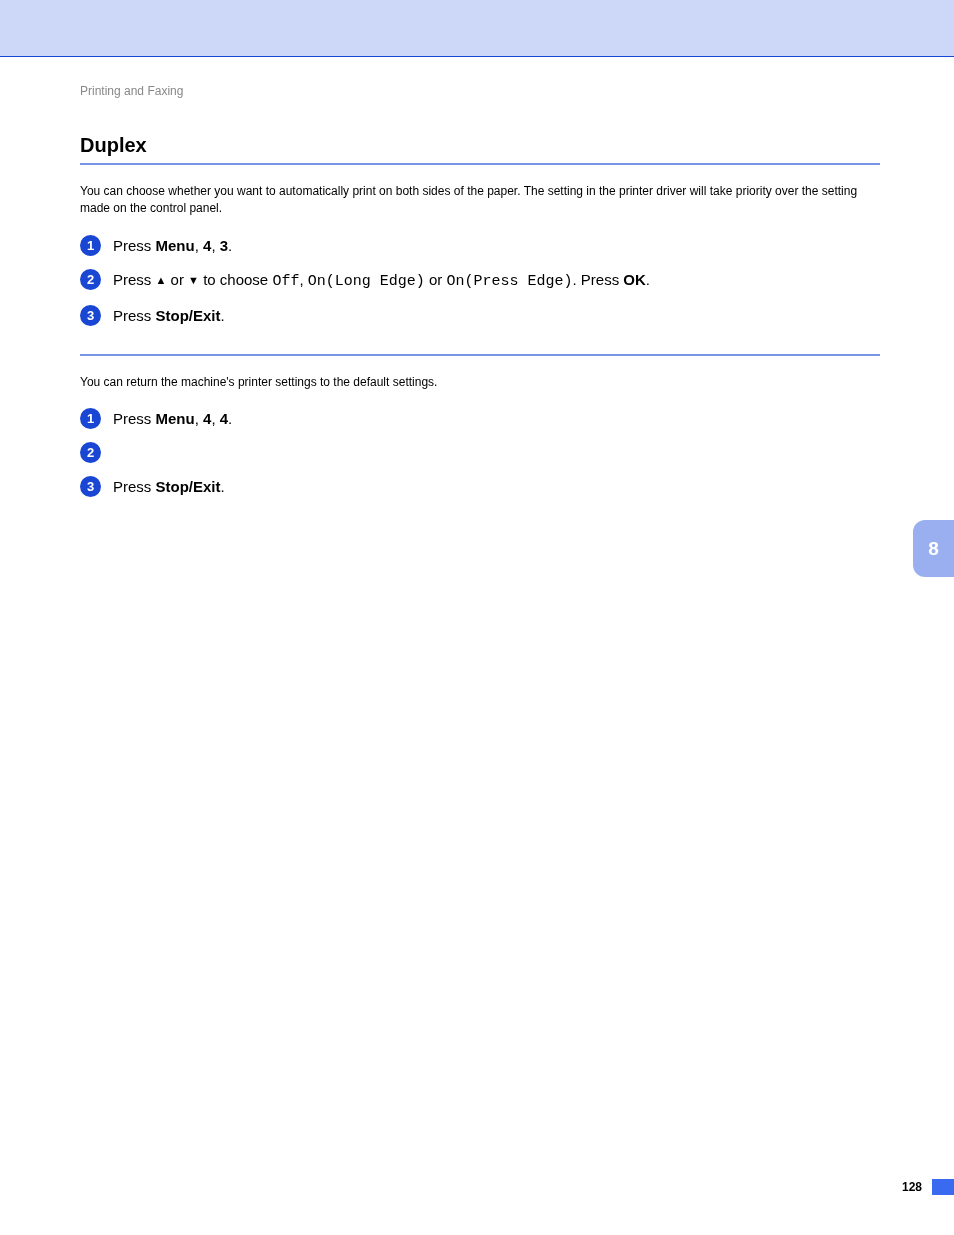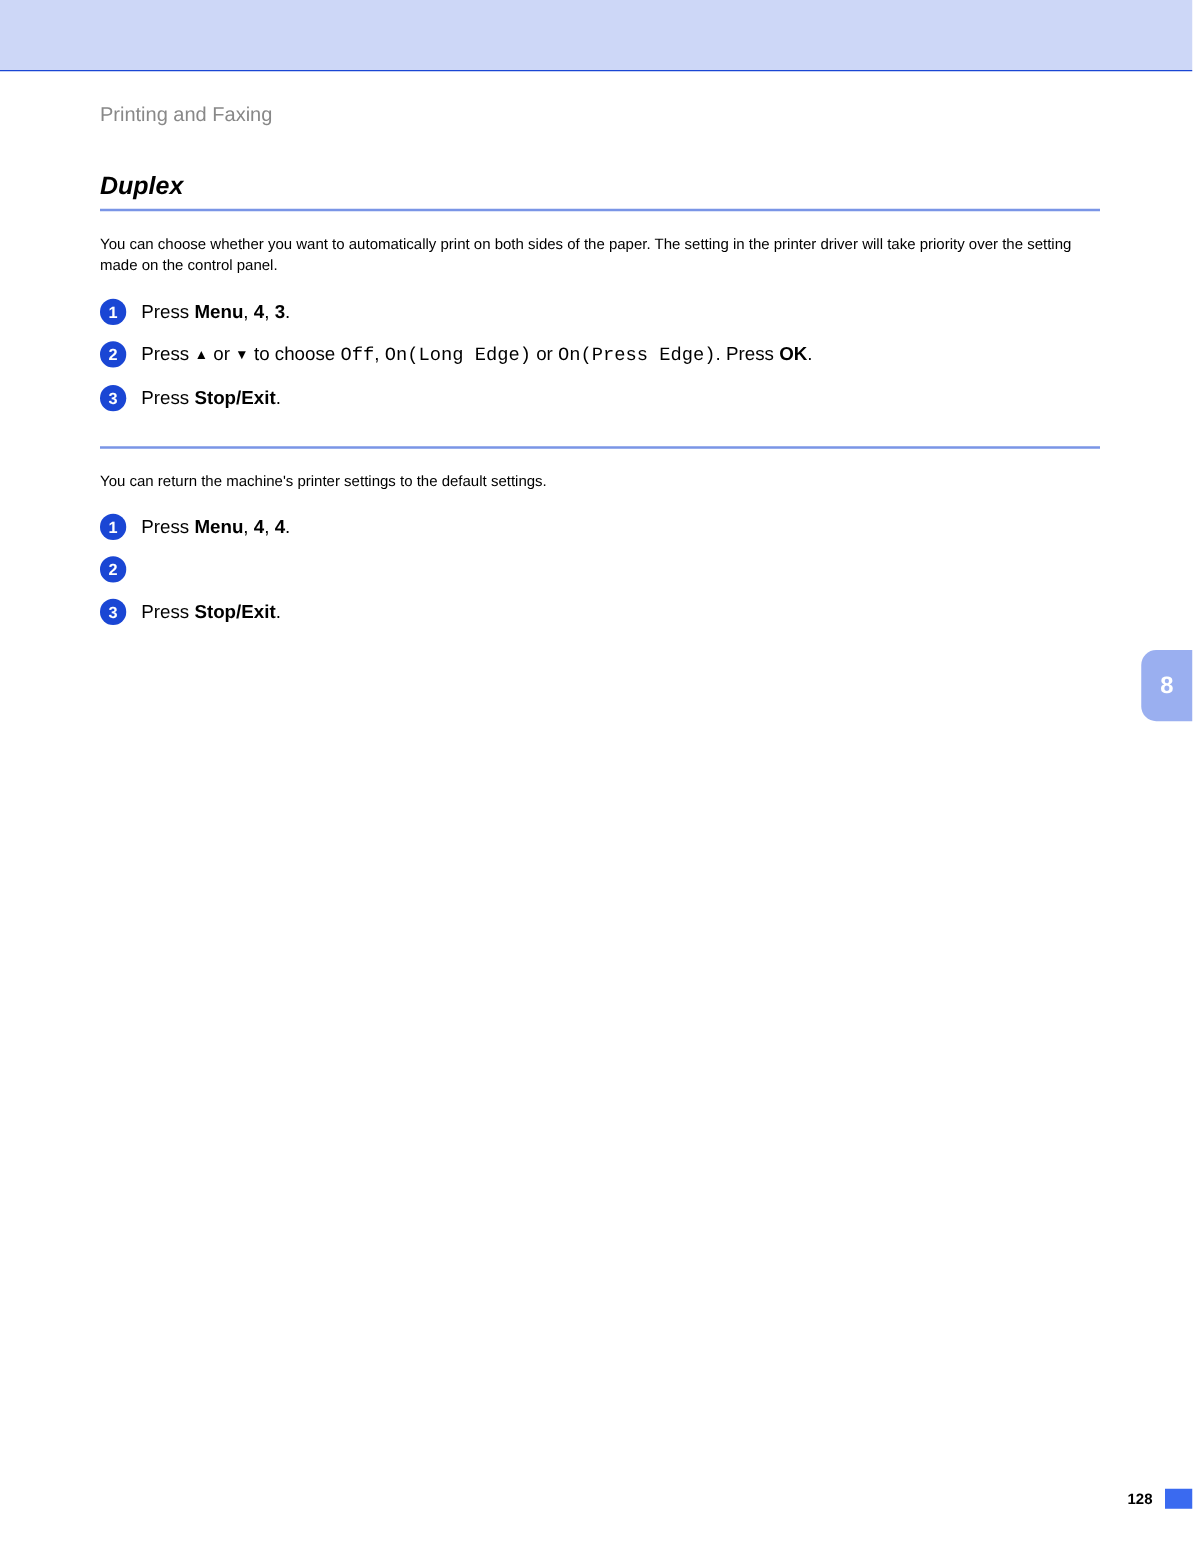--- a/index.html
+++ b/index.html
@@ -22,30 +22,29 @@
     width: 954px; height: 1px;
     background: #1a46d4;
   }
   .content {
     position: absolute;
     top: 84px;
     left: 80px;
     width: 800px;
   }
   .page-header {
-    font-size: 16px;
+    font-size: 12px;
     color: #888;
     margin-bottom: 36px;
   }
   .section-title {
     font-size: 20px;
     font-weight: bold;
     color: #000;
     margin-bottom: 6px;
-    font-style: italic;
   }
   .section-rule {
     height: 2px;
     background: #7a95e6;
     margin-bottom: 18px;
   }
   .body-text {
     font-size: 12px;
     line-height: 1.4;
     color: #000;
@@ -90,21 +89,21 @@
     color: #fff;
     font-size: 19px;
     font-weight: bold;
     display: flex;
     align-items: center;
     justify-content: center;
   }
   .page-num-block {
     position: absolute;
     right: 0;
-    bottom: 28px;
+    bottom: 40px;
     display: flex;
     align-items: center;
   }
   .page-num {
     font-size: 12px;
     font-weight: bold;
     color: #000;
     margin-right: 10px;
   }
   .page-num-stripe {

